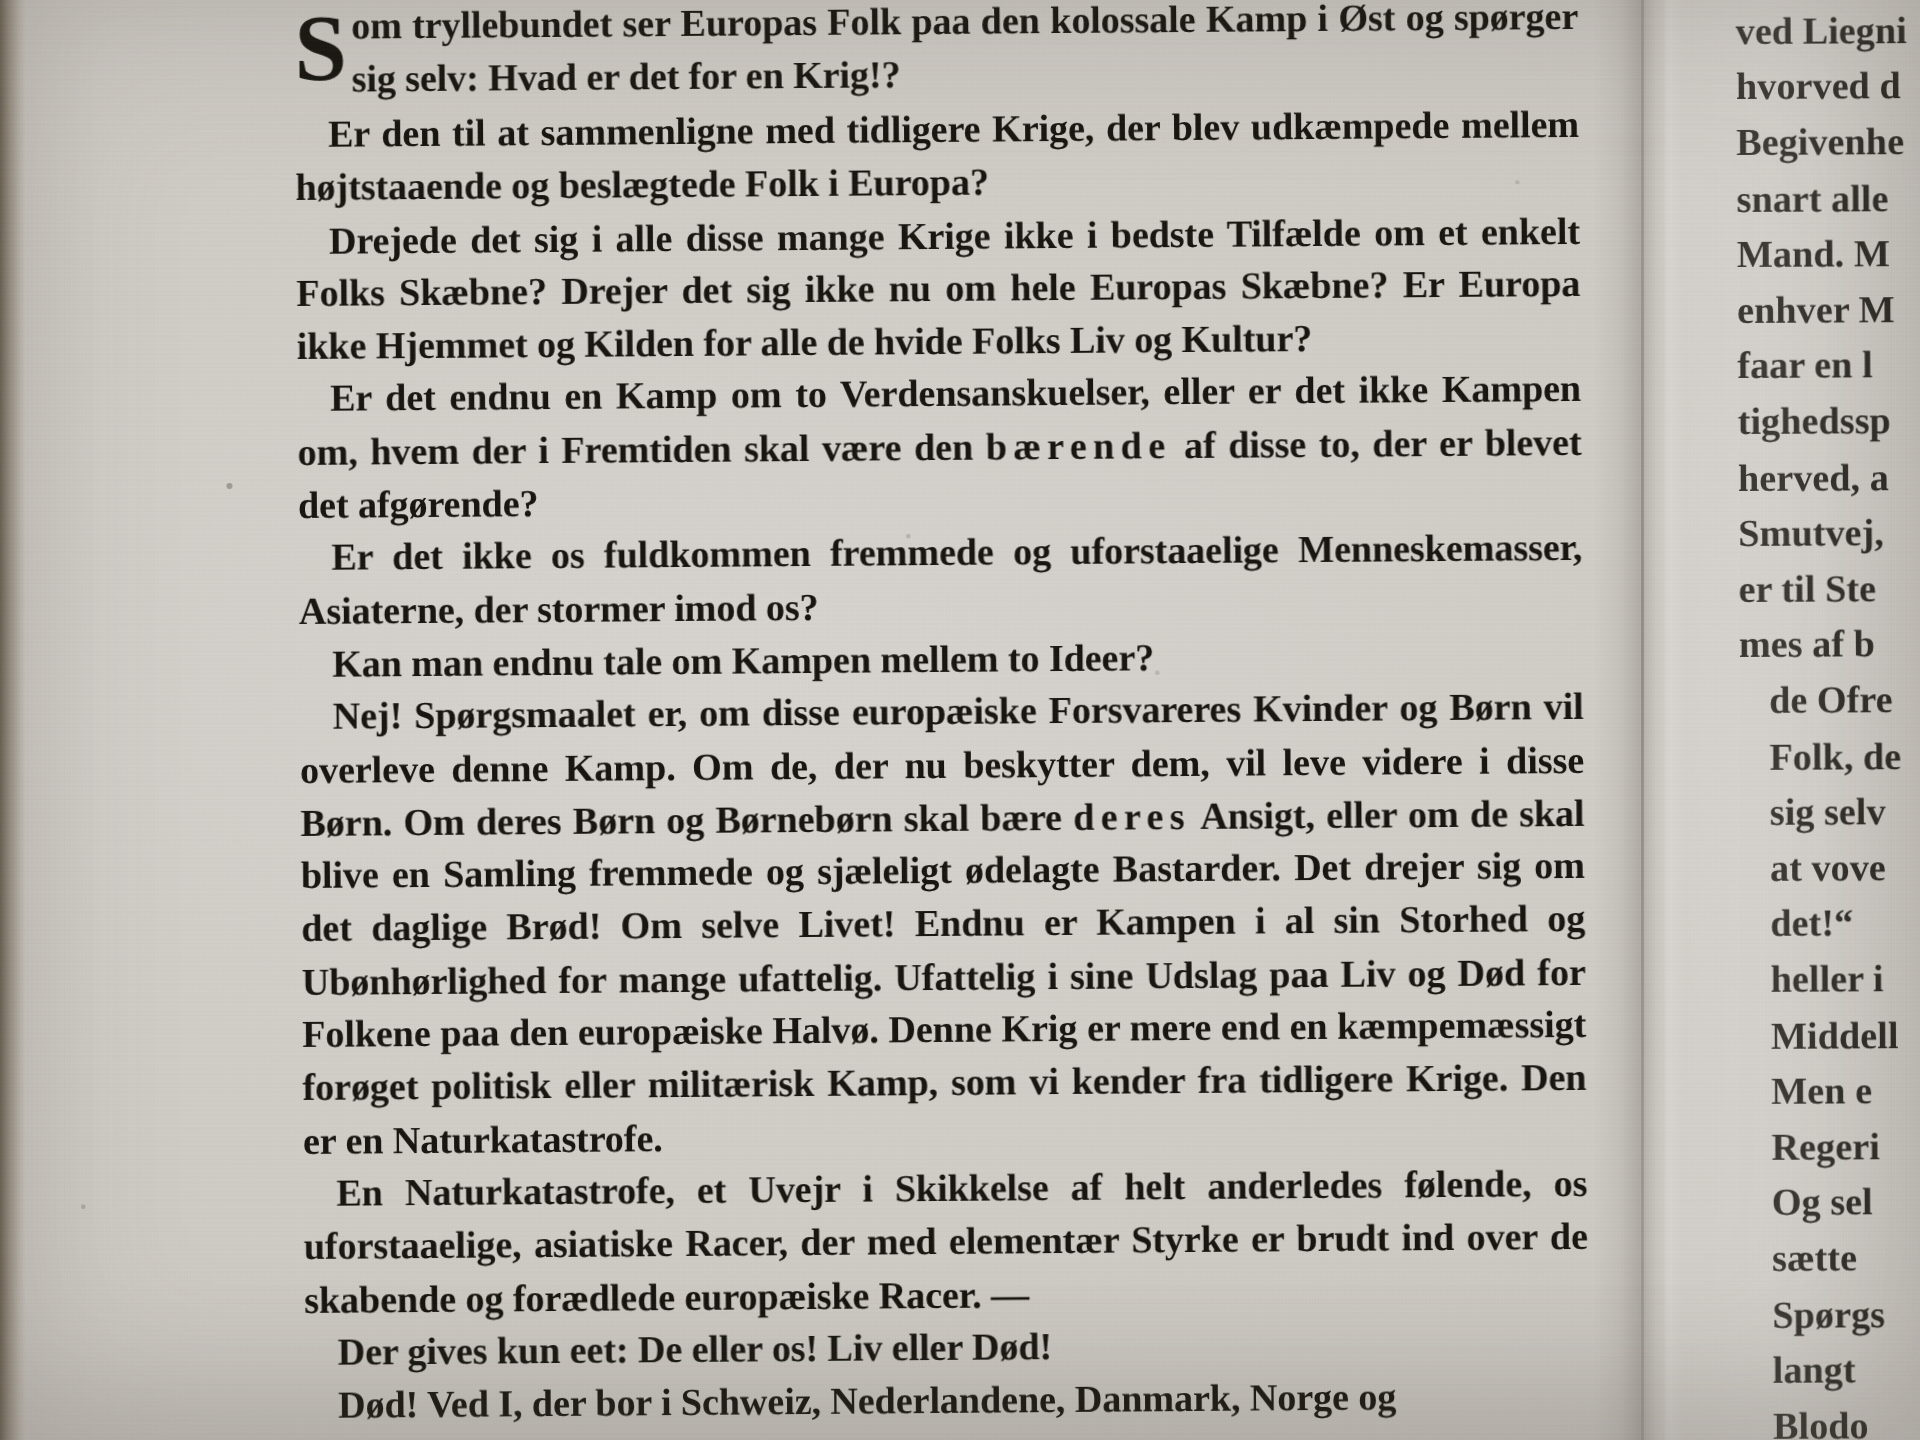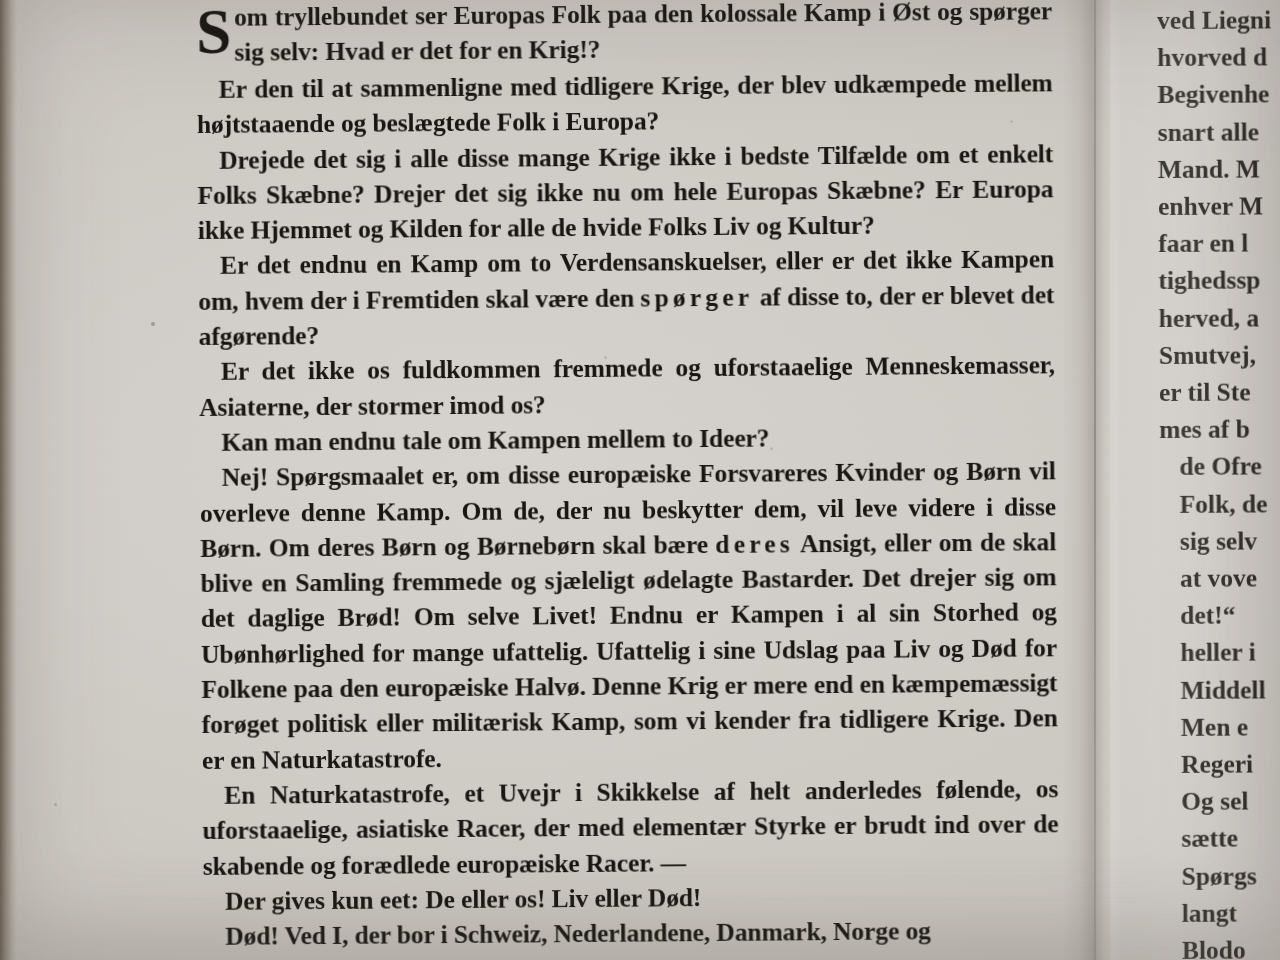--- a/index.html
+++ b/index.html
@@ -159,21 +159,21 @@
   <div id="main-column" class="inked">
 
     <p class="dropcap-para">
       <span class="dropcap">S</span><span>om tryllebundet ser Europas Folk paa den kolossale Kamp i Øst og spørger sig selv: Hvad er det for en Krig!?</span>
     </p>
 
     <p>Er den til at sammenligne med tidligere Krige, der blev udkæmpede mellem højtstaaende og beslægtede Folk i Europa?</p>
 
     <p>Drejede det sig i alle disse mange Krige ikke i bedste Tilfælde om et enkelt Folks Skæbne? Drejer det sig ikke nu om hele Europas Skæbne? Er Europa ikke Hjemmet og Kilden for alle de hvide Folks Liv og Kultur?</p>
 
-    <p><span>Er det endnu en Kamp om to Verdensanskuelser, eller er det ikke Kampen om, hvem der i Fremtiden skal være den </span><span class="spaced">spørger</span><span> af disse to, der er blevet det afgørende?</span></p>
+    <p><span>Er det endnu en Kamp om to Verdensanskuelser, eller er det ikke Kampen om, hvem der i Fremtiden skal være den </span><span class="spaced">bærende</span><span> af disse to, der er blevet det afgørende?</span></p>
 
     <p>Er det ikke os fuldkommen fremmede og uforstaaelige Menneskemasser, Asiaterne, der stormer imod os?</p>
 
     <p>Kan man endnu tale om Kampen mellem to Ideer?</p>
 
     <p><span>Nej! Spørgsmaalet er, om disse europæiske Forsvareres Kvinder og Børn vil overleve denne Kamp. Om de, der nu beskytter dem, vil leve videre i disse Børn. Om deres Børn og Børnebørn skal bære </span><span class="spaced">deres</span><span> Ansigt, eller om de skal blive en Samling fremmede og sjæleligt ødelagte Bastarder. Det drejer sig om det daglige Brød! Om selve Livet! Endnu er Kampen i al sin Storhed og Ubønhørlighed for mange ufattelig. Ufattelig i sine Udslag paa Liv og Død for Folkene paa den europæiske Halvø. Denne Krig er mere end en kæmpemæssigt forøget politisk eller militærisk Kamp, som vi kender fra tidligere Krige. Den er en Naturkatastrofe.</span></p>
 
     <p>En Naturkatastrofe, et Uvejr i Skikkelse af helt anderledes følende, os uforstaaelige, asiatiske Racer, der med elementær Styrke er brudt ind over de skabende og forædlede europæiske Racer. —</p>
 
     <p>Der gives kun eet: De eller os! Liv eller Død!</p>

